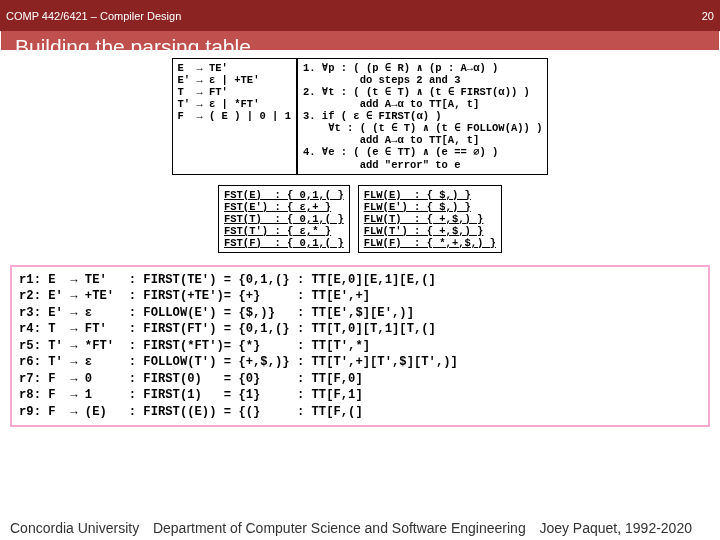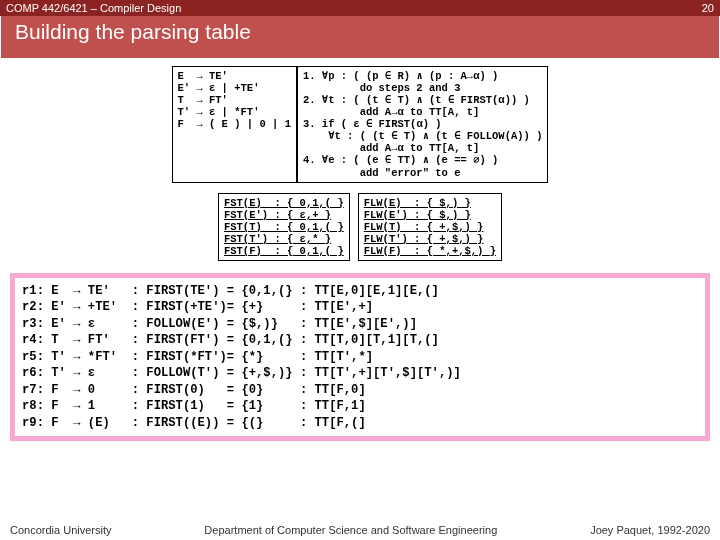--- a/index.html
+++ b/index.html
@@ -1,26 +1,26 @@
 <!DOCTYPE html>
 <html><head>
 <meta charset="utf-8">
 <style>
   * { margin: 0; padding: 0; box-sizing: border-box; }
   body { width: 720px; height: 540px; font-family: "Segoe UI", Arial, sans-serif; background: #fff; position: relative; overflow: hidden; }
-  .header-bar { background: #8b2323; color: #fff; height: 16px; font-size: 11px; display: flex; justify-content: space-between; align-items: center; padding: 0 6px; }
-  .title-bar { background: #c0504d; color: #fff; height: 42px; font-size: 21px; font-weight: 300; padding: 4px 14px 0 14px; font-family: "Segoe UI Light", "Segoe UI", Arial, sans-serif; margin: 0 1px; }
+  .header-bar { background: #8b2323; color: #fff; height: 31px; font-size: 11px; display: flex; justify-content: space-between; align-items: center; padding: 0 6px; }
+  .title-bar { background: #c0504d; color: #fff; height: 19px; font-size: 21px; font-weight: 300; padding: 4px 14px 0 14px; font-family: "Segoe UI Light", "Segoe UI", Arial, sans-serif; margin: 0 1px; }
   .content { padding: 8px 10px 0 10px; }
   .top-row { display: flex; justify-content: center; margin-bottom: 10px; }
   .box { border: 1px solid #000; font-family: "Courier New", monospace; font-size: 10.5px; font-weight: bold; padding: 3px 5px; line-height: 1.15; white-space: pre; }
   .box.grammar { flex: 0 0 auto; }
   .box.algo { flex: 0 0 auto; }
   .mid-row { display: flex; gap: 8px; justify-content: center; margin-bottom: 12px; text-decoration: underline; }
-  .table-box { border: 5px solid #f9a8d4; font-family: "Courier New", monospace; font-size: 12.2px; font-weight: bold; padding: 5px 7px; line-height: 1.35; white-space: pre; margin: 0 auto; }
-  .footer { position: absolute; bottom: 4px; left: 0; right: 0; display: flex; justify-content: space-between; font-size: 11px; color: #333; padding: 0 10px; align-items: center; }
+  .table-box { border: 2px solid #f9a8d4; font-family: "Courier New", monospace; font-size: 12.2px; font-weight: bold; padding: 5px 7px; line-height: 1.35; white-space: pre; margin: 0 auto; }
+  .footer { position: absolute; bottom: 4px; left: 0; right: 18px; display: flex; justify-content: space-between; font-size: 14px; color: #333; padding: 0 10px; align-items: center; }
 </style>
 </head>
 <body>
 
 <div class="header-bar">
   <span>COMP 442/6421 – Compiler Design</span>
   <span>20</span>
 </div>
 
 <div class="title-bar">Building the parsing table</div>

